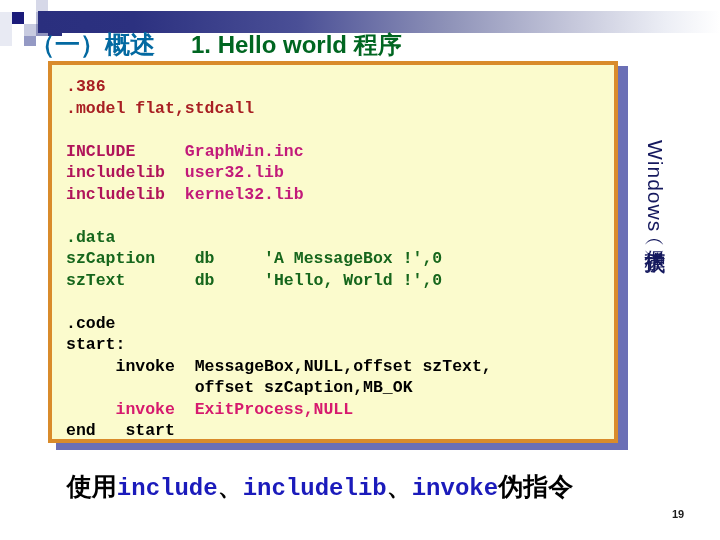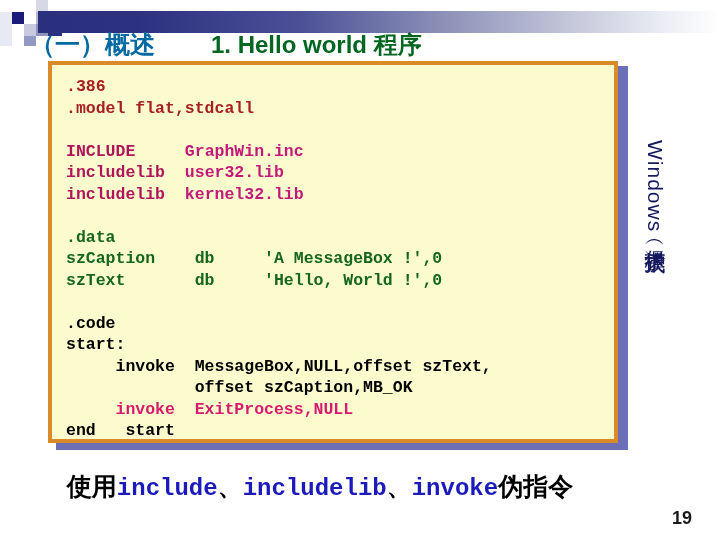--- a/index.html
+++ b/index.html
@@ -54,21 +54,21 @@
   #title-part-a {
     font-size: 25px;
     font-weight: bold;
     color: #0369a1;
     letter-spacing: 0px;
   }
   #title-part-b {
     font-size: 24px;
     font-weight: bold;
     color: #006621;
-    margin-left: 56px;
+    margin-left: 36px;
   }
 
   
   #code-shadow {
     position: absolute;
     left: 56px;
     top: 66px;
     width: 572px;
     height: 384px;
     background: #6b6fb5;
@@ -136,21 +136,21 @@
     font-weight: bold;
     color: #1b1bbb;
     font-family: "Liberation Mono", "DejaVu Sans Mono", monospace;
   }
 
   
   #page-number {
     position: absolute;
     left: 672px;
     top: 508px;
-    font-size: 18px;
+    font-size: 11px;
     font-weight: bold;
     color: #1b1b1b;
     text-align: right;
   }
 </style>
 </head>
 <body>
 
 <div id="deco-mosaic">
     <div class="deco-sq" style="left: 0px; top: 0px; width: 16px; height: 12px; background: rgb(255, 255, 255);"></div>

